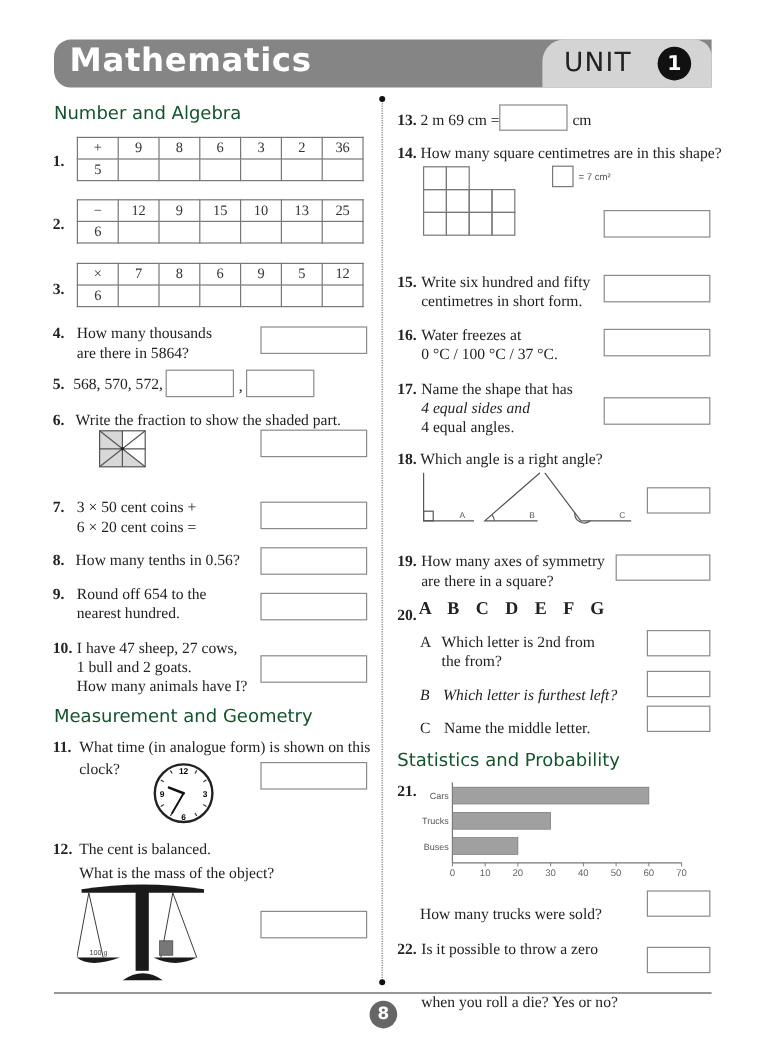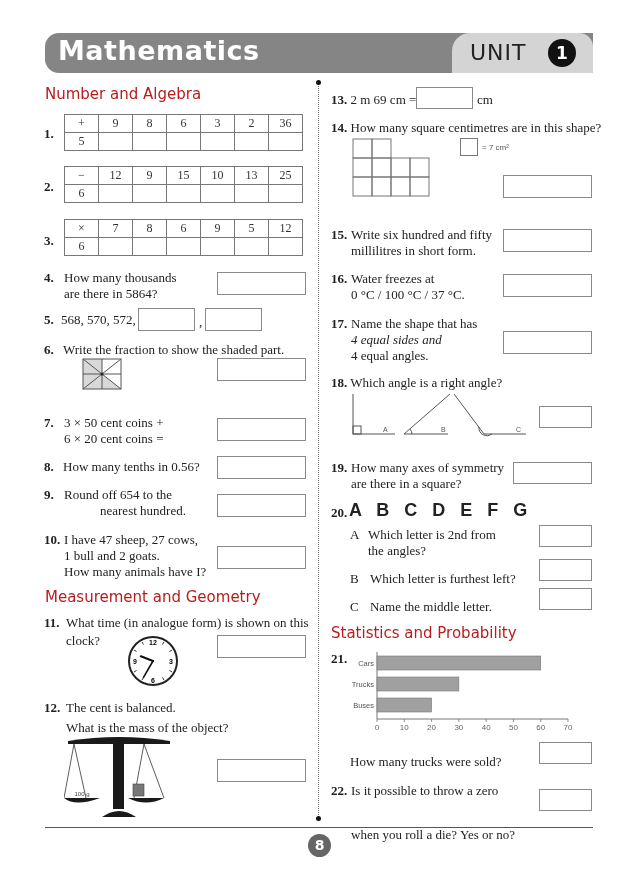--- a/index.html
+++ b/index.html
@@ -9,32 +9,32 @@
   
   .banner { left: 45px; top: 33px; width: 548px; height: 40px; background: #858585;
             border-radius: 14px 0 0 14px; border-bottom-left-radius: 14px; }
   .banner-title { left: 58px; top: 35px; font-family: "DejaVu Sans", sans-serif; font-weight: bold;
                   font-size: 27px; color: #fff; letter-spacing: 0.5px; }
   .unit-tab { left: 452px; top: 33px; width: 141px; height: 40px; background: #d4d4d4;
               border-radius: 18px 14px 0 0; }
   .unit-label { left: 470px; top: 40px; font-family: "DejaVu Sans", sans-serif; font-size: 22px; color: #222; letter-spacing: 1px; }
   .unit-num { left: 548px; top: 39px; width: 28px; height: 28px; border-radius: 50%; background: #111; color: #fff;
               font-family: "DejaVu Sans", sans-serif; font-weight: bold; font-size: 17px; text-align: center; line-height: 28px; }
-  .section-h { font-family: "DejaVu Sans", sans-serif; font-size: 15px; color: #b91c1c; }
+  .section-h { font-family: "DejaVu Sans", sans-serif; font-size: 15px; color: #14532d; }
   .q { font-size: 13px; line-height: 16px; }
   .qn { font-weight: bold; }
   .ans { border: 1px solid #8a8a8a; background: #fff; box-sizing: border-box; }
   .divider { left: 318px; top: 82px; width: 0; height: 735px; border-left: 1px dotted #777; }
   .dot { width: 5px; height: 5px; border-radius: 50%; background: #111; }
   .footer-line { left: 45px; top: 827px; width: 548px; height: 1px; background: #555; }
   .page-num { left: 308px; top: 834px; width: 23px; height: 23px; border-radius: 50%; background: #666; color: #fff;
               font-family: "DejaVu Sans", sans-serif; font-weight: bold; font-size: 14px; text-align: center; line-height: 23px; }
   table.grid { border-collapse: collapse; position: absolute; }
   table.grid td { border: 1px solid #777; width: 33px; height: 17px; text-align: center; font-size: 12px; padding: 0; color: #333; }
-  .letters { font-family: Liberation Sans, sans-serif; font-weight: bold; font-size: 18px; word-spacing: 10px; text-align: center; }
+  .letters { font-family: Liberation Serif, serif; font-weight: bold; font-size: 15px; word-spacing: 10px; text-align: center; }
 </style>
 </head>
 <body>
 
 <div class="abs banner"></div>
 <div class="abs banner-title">Mathematics</div>
 <div class="abs unit-tab"></div>
 <div class="abs unit-label">UNIT</div>
 <div class="abs unit-num">1</div>
 
@@ -157,21 +157,21 @@
 
 <div class="abs q" style="left:44px;top:459px;white-space:nowrap;">
   <span class="qn">8.</span>
   <span style="margin-left:6px;">How many tenths in 0.56?</span>
 </div>
 <div class="abs ans" style="left:217px;top:456px;width:89px;height:23px;"></div>
 
 <div class="abs q" style="left:44px;top:487px;">
   <span class="qn">9.</span>
   <span style="position:absolute;left:20px;white-space:nowrap;">Round off 654 to the</span><br>
-  <span style="position:absolute;left:20px;white-space:nowrap;margin-left:36px;">nearest hundred.</span>
+  <span style="position:absolute;left:20px;white-space:nowrap;">nearest hundred.</span>
 </div>
 <div class="abs ans" style="left:217px;top:494px;width:89px;height:23px;"></div>
 
 <div class="abs q" style="left:44px;top:532px;">
   <span class="qn">10.</span>
   <span style="position:absolute;left:20px;white-space:nowrap;">I have 47 sheep, 27 cows,</span><br>
   <span style="position:absolute;left:20px;white-space:nowrap;">1 bull and 2 goats.</span><br>
   <span style="position:absolute;left:20px;white-space:nowrap;">How many animals have I?</span>
 </div>
 <div class="abs ans" style="left:217px;top:546px;width:89px;height:23px;"></div>
@@ -249,21 +249,21 @@
       <rect x="58" y="39" width="19" height="19"></rect>
   </g>
 </svg>
 <div class="abs" style="left:460px;top:138px;width:18px;height:18px;border:1px solid #777;box-sizing:border-box;"></div>
 <div class="abs" style="left:482px;top:143px;font-family:'Liberation Sans',sans-serif;font-size:8px;color:#555;">= 7 cm²</div>
 <div class="abs ans" style="left:503px;top:175px;width:89px;height:23px;"></div>
 
 <div class="abs q" style="left:331px;top:227px;">
   <span class="qn">15.</span>
   <span style="position:absolute;left:20px;white-space:nowrap;">Write six hundred and fifty</span><br>
-  <span style="position:absolute;left:20px;white-space:nowrap;">millilitres in short form.</span>
+  <span style="position:absolute;left:20px;white-space:nowrap;">centimetres in short form.</span>
 </div>
 <div class="abs ans" style="left:503px;top:229px;width:89px;height:23px;"></div>
 
 <div class="abs q" style="left:331px;top:271px;">
   <span class="qn">16.</span>
   <span style="position:absolute;left:20px;white-space:nowrap;">Water freezes at</span><br>
   <span style="position:absolute;left:20px;white-space:nowrap;">0 °C / 100 °C / 37 °C.</span>
 </div>
 <div class="abs ans" style="left:503px;top:274px;width:89px;height:23px;"></div>
 
@@ -299,24 +299,24 @@
   <span style="position:absolute;left:20px;white-space:nowrap;">How many axes of symmetry</span><br>
   <span style="position:absolute;left:20px;white-space:nowrap;">are there in a square?</span>
 </div>
 <div class="abs ans" style="left:513px;top:462px;width:79px;height:22px;"></div>
 
 <div class="abs q qn" style="left:331px;top:505px;">20.</div>
 <div class="abs letters" style="left:349px;top:500px;">A B C D E F G</div>
 <div class="abs q" style="left:350px;top:527px;">
   <span>A</span>
   <span style="position:absolute;left:18px;white-space:nowrap;">Which letter is 2nd from</span><br>
-  <span style="position:absolute;left:18px;white-space:nowrap;">the angles?</span>
+  <span style="position:absolute;left:18px;white-space:nowrap;">the from?</span>
 </div>
 <div class="abs ans" style="left:539px;top:525px;width:53px;height:22px;"></div>
-<div class="abs q" style="left:350px;top:571px;white-space:nowrap;">
+<div class="abs q" style="left:350px;top:571px;white-space:nowrap;font-style:italic;">
   <span>B</span>
   <span style="margin-left:8px;">Which letter is furthest left?</span>
 </div>
 <div class="abs ans" style="left:539px;top:559px;width:53px;height:22px;"></div>
 <div class="abs q" style="left:350px;top:599px;white-space:nowrap;">
   <span>C</span>
   <span style="margin-left:8px;">Name the middle letter.</span>
 </div>
 <div class="abs ans" style="left:539px;top:588px;width:53px;height:22px;"></div>
 

